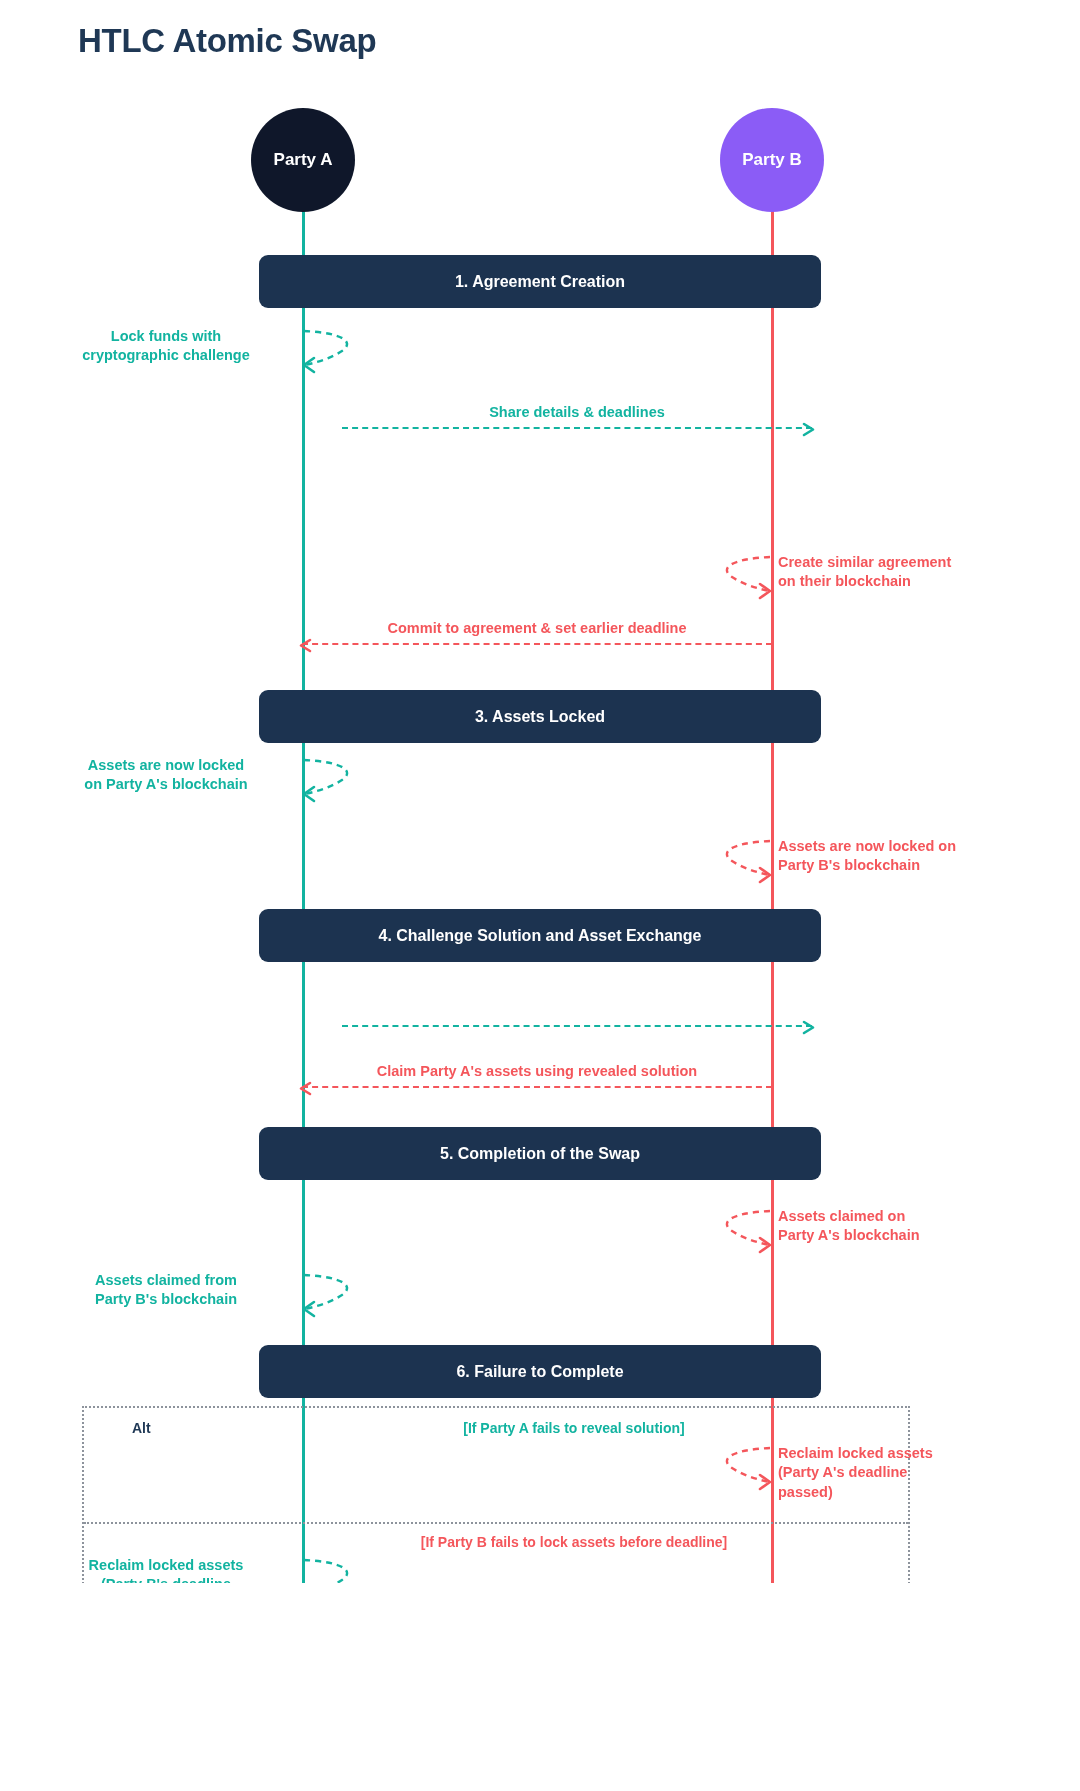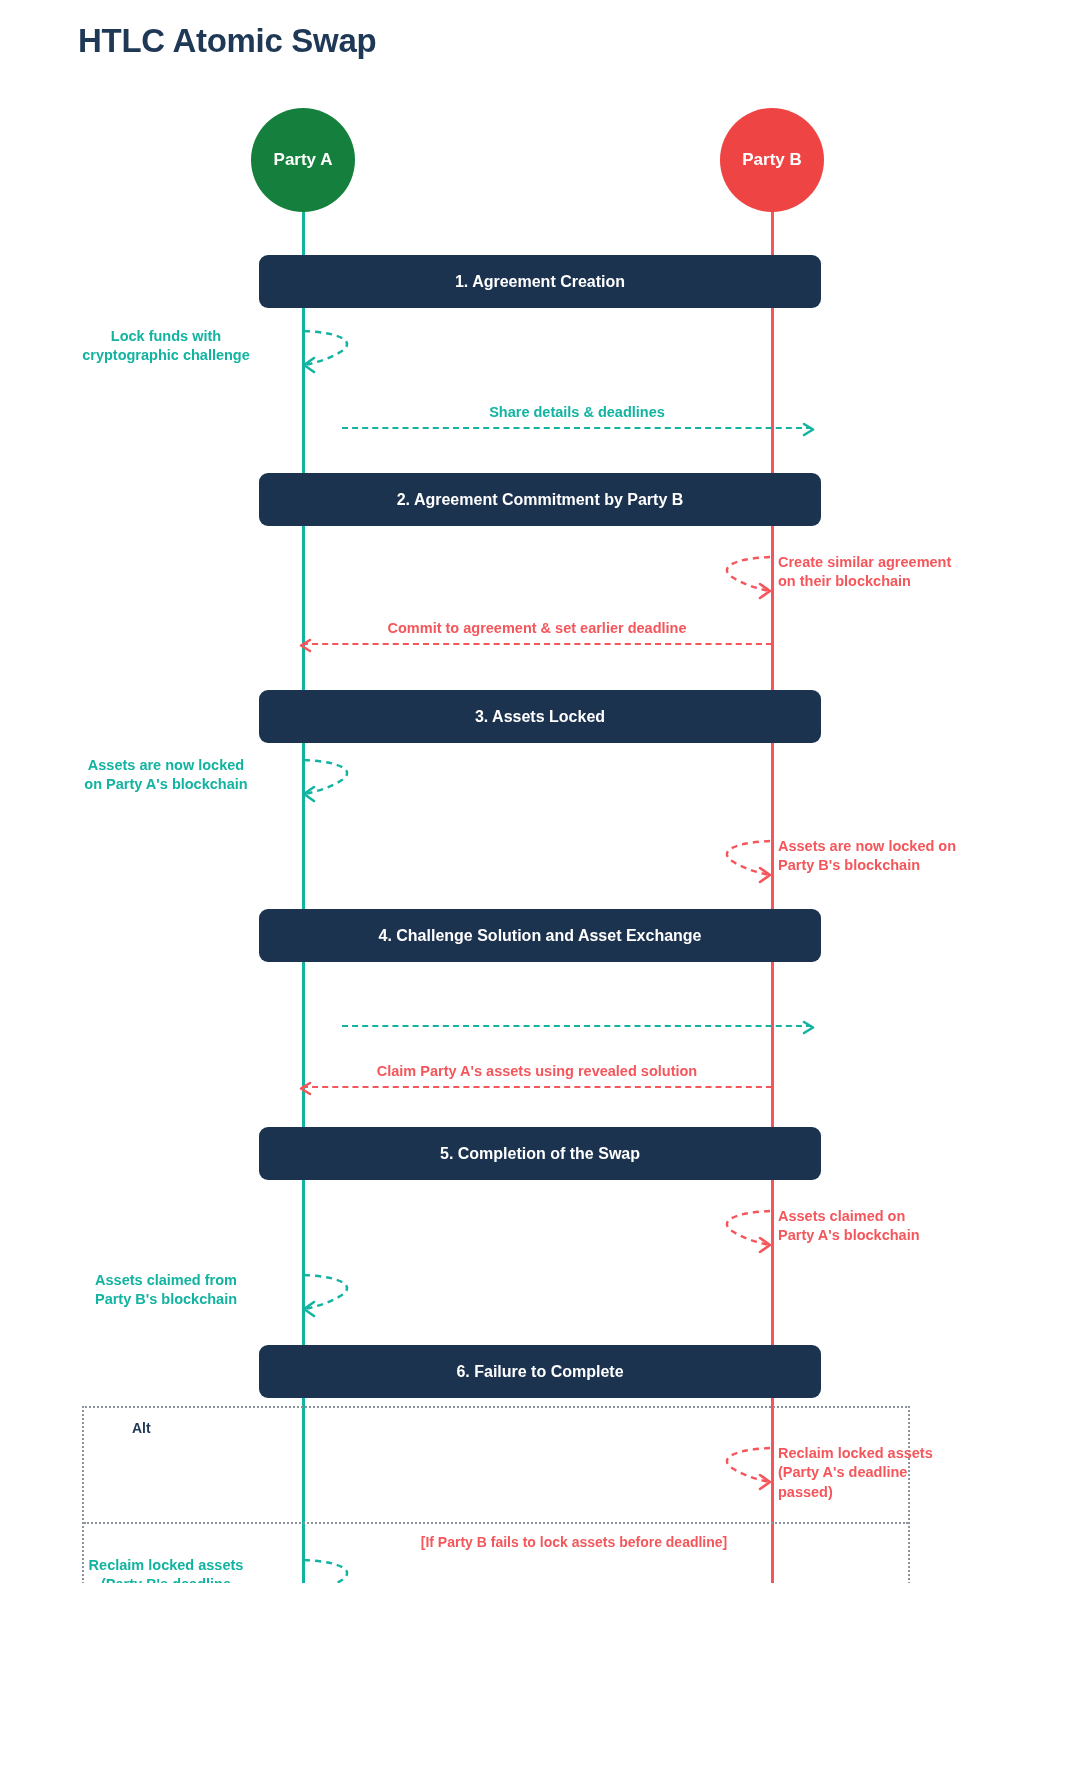--- a/index.html
+++ b/index.html
@@ -45,22 +45,22 @@
     height: 104px;
     border-radius: 50%;
     display: flex;
     align-items: center;
     justify-content: center;
     color: #ffffff;
     font-size: 17px;
     font-weight: 700;
     z-index: 5;
   }
-  .actor.a { background: #15803d; left: 251px; justify-content: center; }
-  .actor.b { background: #ef4444; left: 720px; }
+  .actor.a { background: #0f172a; left: 251px; justify-content: center; }
+  .actor.b { background: #8b5cf6; left: 720px; }
   .actor.top { top: 108px; }
   .actor.bottom { top: 1632px; }
   .actor.a.bottom { left: 252px; }
   .actor.b.bottom { left: 721px; }
 
   
   .step-bar {
     position: absolute;
     left: 259px;
     width: 562px;
@@ -191,21 +191,20 @@
   </div>
 
   <div class="actor a bottom">
     <span>Party A</span>
   </div>
   <div class="actor b bottom">
     <span>Party B</span>
   </div>
 
   <div class="step-bar" style="top:255px">1.  Agreement Creation</div>
-  <div class="step-bar" style="top:473px">2.  Agreement Commitment by Party B</div>
   <div class="step-bar" style="top:690px">3.  Assets Locked</div>
   <div class="step-bar" style="top:909px">4.  Challenge Solution and Asset Exchange</div>
   <div class="step-bar" style="top:1127px">5.  Completion of the Swap</div>
   <div class="step-bar" style="top:1345px">6.  Failure to Complete</div>
 
   <div class="self a" style="top:323px">
     <svg width="66" height="56" viewBox="0 0 66 56">
       <path d="M2 8 C 44 10, 52 20, 40 28 C 28 36, 12 40, 3 42" fill="none" stroke="currentColor" stroke-width="2.4" stroke-dasharray="6 5"></path>
       <path d="M12 35 L2 42 L12 49" fill="none" stroke="currentColor" stroke-width="2.6" stroke-linecap="round" stroke-linejoin="round"></path>
     </svg>
@@ -293,20 +292,21 @@
       <path d="M2 8 C 44 10, 52 20, 40 28 C 28 36, 12 40, 3 42" fill="none" stroke="currentColor" stroke-width="2.4" stroke-dasharray="6 5"></path>
       <path d="M12 35 L2 42 L12 49" fill="none" stroke="currentColor" stroke-width="2.6" stroke-linecap="round" stroke-linejoin="round"></path>
     </svg>
     <div class="stext">Assets claimed from
 Party B's blockchain</div>
   </div>
 
   <div id="alt-block">
     <div id="alt-label">Alt</div>
     <div class="alt-divider"></div>
+    <div class="alt-cond teal" style="top:12px">[If Party A fails to reveal solution]</div>
     <div class="alt-cond red" style="top:126px">[If Party B fails to lock assets before deadline]</div>
   </div>
 
   <div class="self b" style="top:1440px">
     <svg width="66" height="56" viewBox="0 0 66 56">
       <path d="M64 8 C 22 10, 14 20, 26 28 C 38 36, 54 40, 63 42" fill="none" stroke="currentColor" stroke-width="2.4" stroke-dasharray="6 5"></path>
       <path d="M54 35 L64 42 L54 49" fill="none" stroke="currentColor" stroke-width="2.6" stroke-linecap="round" stroke-linejoin="round"></path>
     </svg>
     <div class="stext">Reclaim locked assets
 (Party A's deadline

